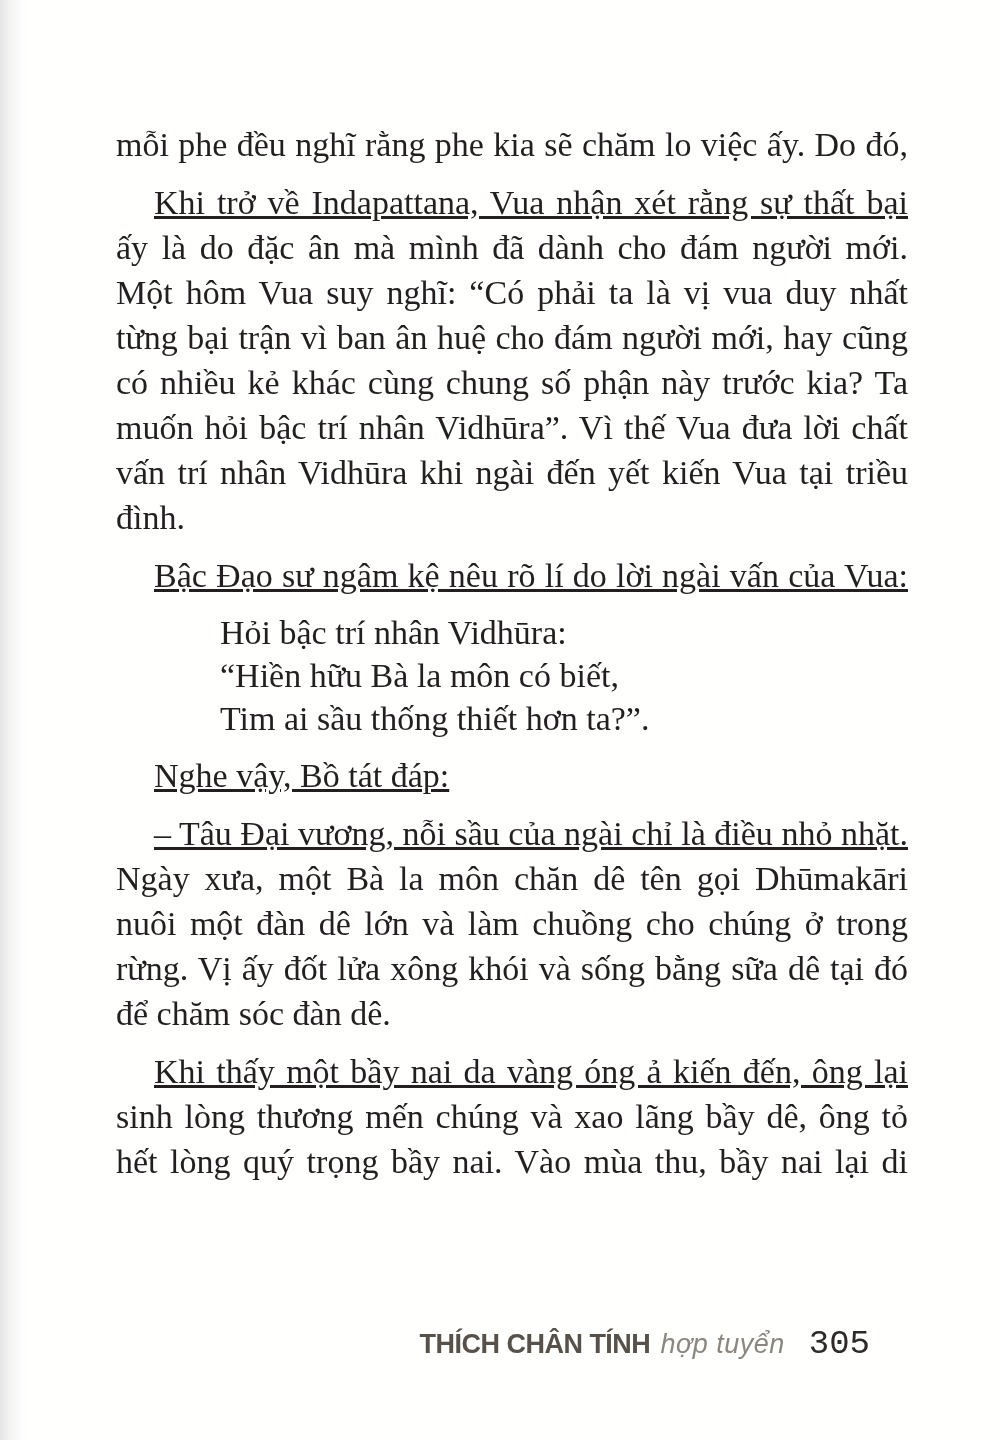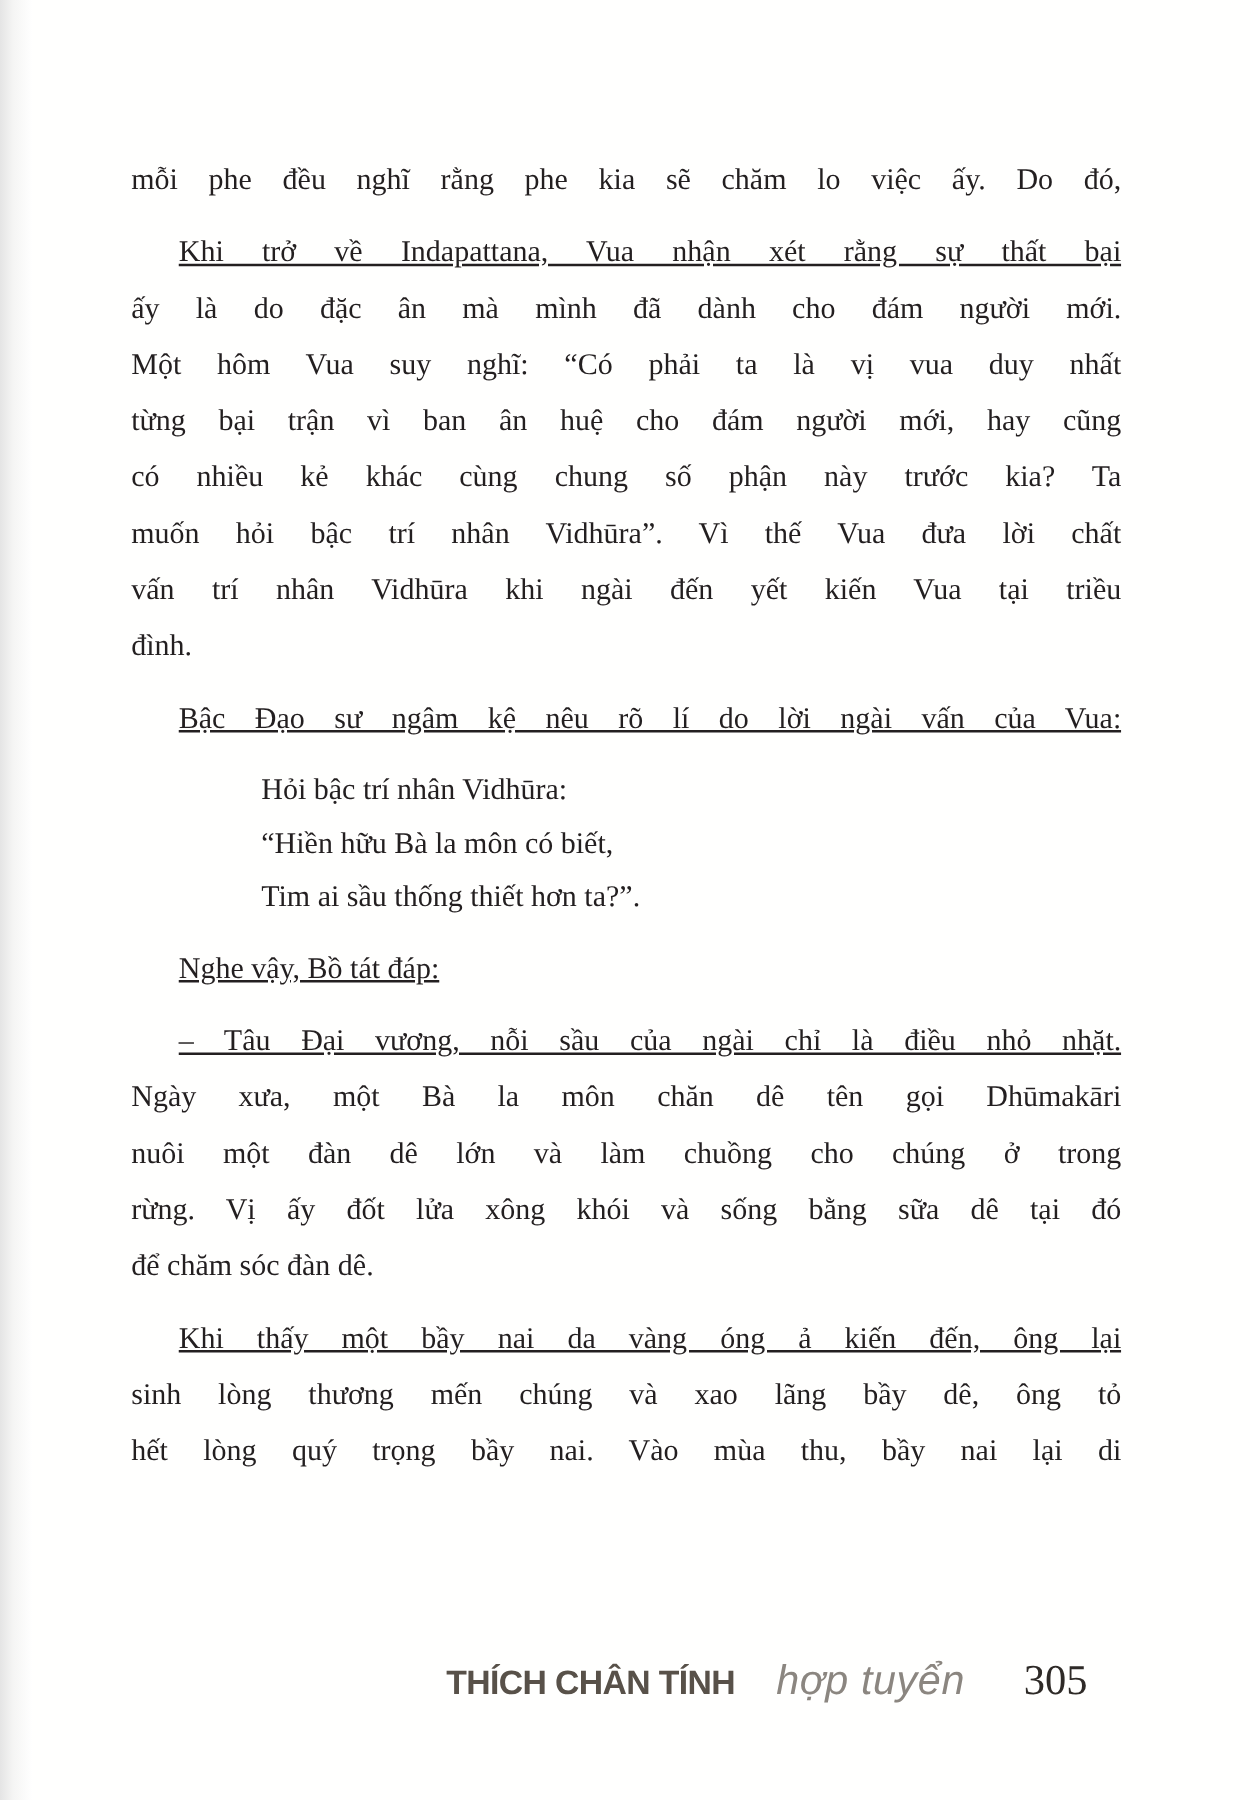--- a/index.html
+++ b/index.html
@@ -25,24 +25,24 @@
     left: 0;
     top: 0;
     bottom: 0;
     width: 26px;
     background: linear-gradient(to right, #e0e0e0 0%, #f3f3f2 40%, #ffffff 100%);
     opacity: 0.85;
     pointer-events: none;
   }
   .content {
     position: absolute;
-    left: 105px;
+    left: 116px;
     top: 122px;
     width: 792px;
-    font-size: 24px;
+    font-size: 34px;
     line-height: 45px;
     letter-spacing: 0;
   }
   .para {
     margin: 0 0 13px 0;
   }
   .line {
     height: 45px;
     overflow: hidden;
     white-space: normal;
@@ -64,39 +64,38 @@
     height: 43px;
   }
   .footer {
     position: absolute;
     top: 1322px;
     right: 130px;
     display: flex;
     align-items: baseline;
     white-space: nowrap;
     line-height: 44px;
-    gap: 23px;
   }
   .footer .author {
     font-family: "Liberation Sans", "DejaVu Sans", sans-serif;
     font-weight: bold;
     font-size: 27px;
     letter-spacing: -0.5px;
     color: #585149;
   }
   .footer .series {
     font-family: "Liberation Sans", "DejaVu Sans", sans-serif;
     font-style: italic;
-    font-size: 33px;
+    font-size: 27px;
     color: #8b8680;
     margin-left: 10px;
     letter-spacing: 0.5px;
   }
   .footer .page-number {
-    font-family: Liberation Serif, serif;
+    font-family: Liberation Mono, monospace;
     font-size: 34px;
     color: #2e2a27;
     margin-left: 24px;
   }
 </style>
 </head>
 <body>
 
 <div class="page">
   <div class="edge-shadow"></div>

